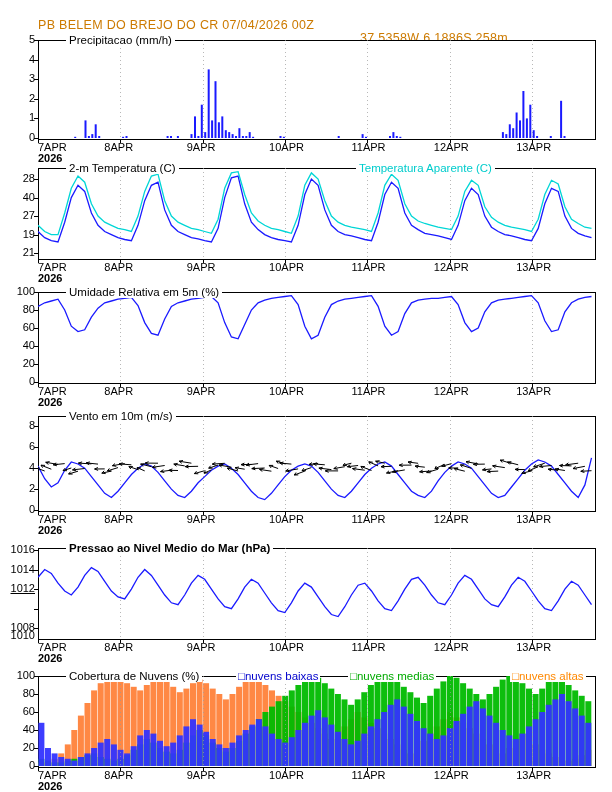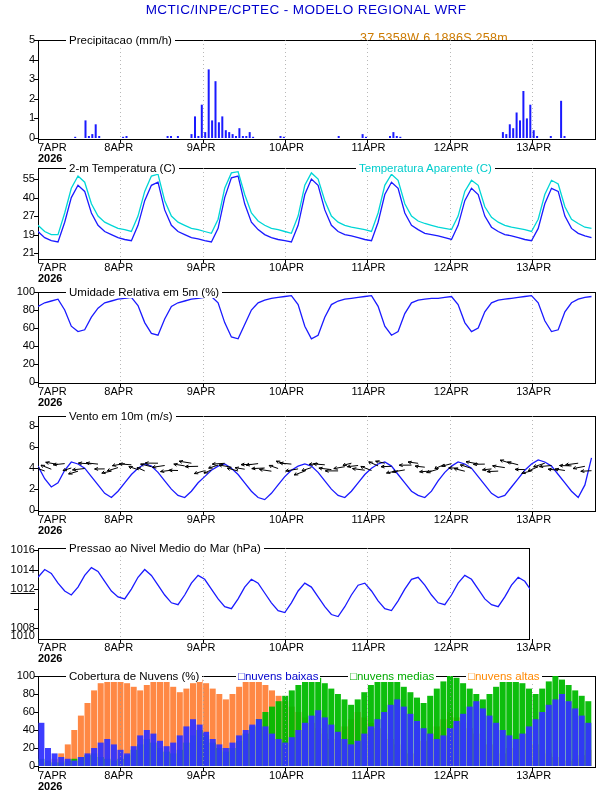--- a/index.html
+++ b/index.html
@@ -10,32 +10,32 @@
   .subtitle{position:absolute;left:38px;top:18px;color:#cc7a00;font-size:12.5px;letter-spacing:0.3px;}
   .coords{position:absolute;left:360px;top:31px;color:#cc7a00;font-size:12.5px;letter-spacing:0.3px;}
 
   .panel{position:absolute;left:38px;}
   .frame{position:absolute;left:0;top:0;width:100%;height:100%;border:1px solid #000;box-sizing:border-box;background:#fff;}
   .plot{position:absolute;left:0;top:0;width:100%;height:100%;overflow:hidden;}
   .panel-label{position:absolute;font-size:11.5px;color:#000;white-space:nowrap;}
   .panel-label.blue{color:#0000cc;}
   .panel-label.teal{color:#00cccc;}
   .panel-label.green{color:#00aa00;}
-  .panel-label.orange{color:#ff8800;}
+  .panel-label.orange{color:#ff8800;margin-left:44px;}
   .ylab{position:absolute;right:0;font-size:11px;color:#000;text-align:right;white-space:nowrap;}
   .xlab{position:absolute;font-size:11px;color:#000;white-space:nowrap;}
   .xlab2{position:absolute;font-size:11px;color:#000;white-space:nowrap;font-weight:bold;}
   svg{display:block;}
 </style>
 </head>
 <body>
 
 <div class="page">
 
-  <div class="title">MCTIC/INPE/CPTEC - MODELO REGIONAL WRF</div>
+  <div class="subtitle">PB BELEM DO BREJO DO CR  07/04/2026 00Z</div>
   <div class="coords">37.5358W 6.1886S 258m</div>
 
   <div class="panel" id="p1" style="top:40px;width:558px;height:100px;">
     <div class="frame"></div>
     <div class="plot">
         <svg id="svg1" width="556" height="98">
           <line x1="82.5" y1="0" x2="82.5" y2="98" stroke="#999" stroke-width="0.7" stroke-dasharray="1,3"></line>
           <line x1="165.5" y1="0" x2="165.5" y2="98" stroke="#999" stroke-width="0.7" stroke-dasharray="1,3"></line>
           <line x1="247.5" y1="0" x2="247.5" y2="98" stroke="#999" stroke-width="0.7" stroke-dasharray="1,3"></line>
           <line x1="329.5" y1="0" x2="329.5" y2="98" stroke="#999" stroke-width="0.7" stroke-dasharray="1,3"></line>
@@ -310,21 +310,21 @@
           <polyline points="530.4,46.9 527.6,48.9 531.4,49.7" fill="none" stroke="#000" stroke-width="1"></polyline>
           <line x1="546.9" y1="50.3" x2="535.0" y2="52.6" stroke="#000" stroke-width="1"></line>
           <polyline points="537.6,50.4 535.0,52.6 539.0,53.1" fill="none" stroke="#000" stroke-width="1"></polyline>
           <line x1="553.5" y1="54.7" x2="542.8" y2="55.3" stroke="#000" stroke-width="1"></line>
           <polyline points="546.0,53.6 542.8,55.3 546.4,56.5" fill="none" stroke="#000" stroke-width="1"></polyline>
         </svg>
       </div>
     <div class="panel-label" style="left:28px;top:-6px;background:#fff;padding:0 3px;">Vento em 10m (m/s)</div>
   </div>
 
-  <div class="panel" id="p5" style="top:548px;width:492px;height:92px;">
+  <div class="panel" id="p5" style="top:548px;width:558px;height:92px;font-weight:bold;">
     <div class="frame"></div>
     <div class="plot">
         <svg id="svg5" width="556" height="90">
           <line x1="82.5" y1="0" x2="82.5" y2="90" stroke="#999" stroke-width="0.7" stroke-dasharray="1,3"></line>
           <line x1="165.5" y1="0" x2="165.5" y2="90" stroke="#999" stroke-width="0.7" stroke-dasharray="1,3"></line>
           <line x1="247.5" y1="0" x2="247.5" y2="90" stroke="#999" stroke-width="0.7" stroke-dasharray="1,3"></line>
           <line x1="329.5" y1="0" x2="329.5" y2="90" stroke="#999" stroke-width="0.7" stroke-dasharray="1,3"></line>
           <line x1="412.5" y1="0" x2="412.5" y2="90" stroke="#999" stroke-width="0.7" stroke-dasharray="1,3"></line>
           <line x1="494.5" y1="0" x2="494.5" y2="90" stroke="#999" stroke-width="0.7" stroke-dasharray="1,3"></line>
           <path d="M0.0 29.3 L6.7 21.5 L13.3 25.4 L20.0 35.2 L26.7 43.0 L33.3 47.0 L40.0 39.1 L46.7 27.4 L53.4 19.6 L60.0 23.5 L66.7 33.3 L73.4 43.0 L80.0 48.9 L86.7 50.9 L93.4 41.1 L100.0 29.3 L106.7 21.5 L113.4 27.4 L120.0 37.2 L126.7 47.0 L133.4 54.8 L140.0 56.7 L146.7 47.0 L153.4 35.2 L160.1 27.4 L166.7 31.3 L173.4 41.1 L180.1 50.9 L186.7 58.7 L193.4 60.7 L200.1 50.9 L206.7 39.1 L213.4 31.3 L220.1 35.2 L226.7 45.0 L233.4 54.8 L240.1 62.6 L246.8 64.6 L253.4 54.8 L260.1 43.0 L266.8 35.2 L273.4 39.1 L280.1 48.9 L286.8 58.7 L293.4 66.5 L300.1 68.5 L306.8 58.7 L313.4 47.0 L320.1 37.2 L326.8 35.2 L333.5 43.0 L340.1 52.8 L346.8 60.7 L353.5 62.6 L360.1 52.8 L366.8 41.1 L373.5 31.3 L380.1 29.3 L386.8 37.2 L393.5 47.0 L400.1 54.8 L406.8 56.7 L413.5 47.0 L420.1 35.2 L426.8 27.4 L433.5 31.3 L440.2 41.1 L446.8 50.9 L453.5 56.7 L460.2 58.7 L466.8 48.9 L473.5 37.2 L480.2 29.3 L486.8 33.3 L493.5 43.0 L500.2 52.8 L506.8 60.7 L513.5 62.6 L520.2 52.8 L526.9 41.1 L533.5 33.3 L540.2 37.2 L546.9 47.0 L553.5 56.7 " fill="none" stroke="#1a1aff" stroke-width="1.3"></path>
@@ -638,21 +638,21 @@
       <div style="position: absolute; background: rgb(0, 0, 0); width: 1px; height: 4px; left: 532.222px; top: 139px;"></div>
       <div class="xlab2" style="left: 38px; top: 152px;">2026</div>
       <div class="ylab" style="top: 246.068px; right: 577px;">21</div>
       <div style="position: absolute; background: rgb(0, 0, 0); width: 4px; height: 1px; left: 34px; top: 253.068px;"></div>
       <div class="ylab" style="top: 227.575px; right: 577px;">19</div>
       <div style="position: absolute; background: rgb(0, 0, 0); width: 4px; height: 1px; left: 34px; top: 234.575px;"></div>
       <div class="ylab" style="top: 209.082px; right: 577px;">27</div>
       <div style="position: absolute; background: rgb(0, 0, 0); width: 4px; height: 1px; left: 34px; top: 216.082px;"></div>
       <div class="ylab" style="top: 190.589px; right: 577px;">40</div>
       <div style="position: absolute; background: rgb(0, 0, 0); width: 4px; height: 1px; left: 34px; top: 197.589px;"></div>
-      <div class="ylab" style="top: 172.096px; right: 577px;">55</div>
+      <div class="ylab" style="top: 172.096px; right: 577px;">28</div>
       <div style="position: absolute; background: rgb(0, 0, 0); width: 4px; height: 1px; left: 34px; top: 179.096px;"></div>
       <div class="xlab" style="left: 38px; top: 261px;">7APR</div>
       <div style="position: absolute; background: rgb(0, 0, 0); width: 1px; height: 4px; left: 38px; top: 259px;"></div>
       <div class="xlab" style="left: 104.37px; top: 261px;">8APR</div>
       <div style="position: absolute; background: rgb(0, 0, 0); width: 1px; height: 4px; left: 120.37px; top: 259px;"></div>
       <div class="xlab" style="left: 186.741px; top: 261px;">9APR</div>
       <div style="position: absolute; background: rgb(0, 0, 0); width: 1px; height: 4px; left: 202.741px; top: 259px;"></div>
       <div class="xlab" style="left: 269.111px; top: 261px;">10APR</div>
       <div style="position: absolute; background: rgb(0, 0, 0); width: 1px; height: 4px; left: 285.111px; top: 259px;"></div>
       <div class="xlab" style="left: 351.481px; top: 261px;">11APR</div>

